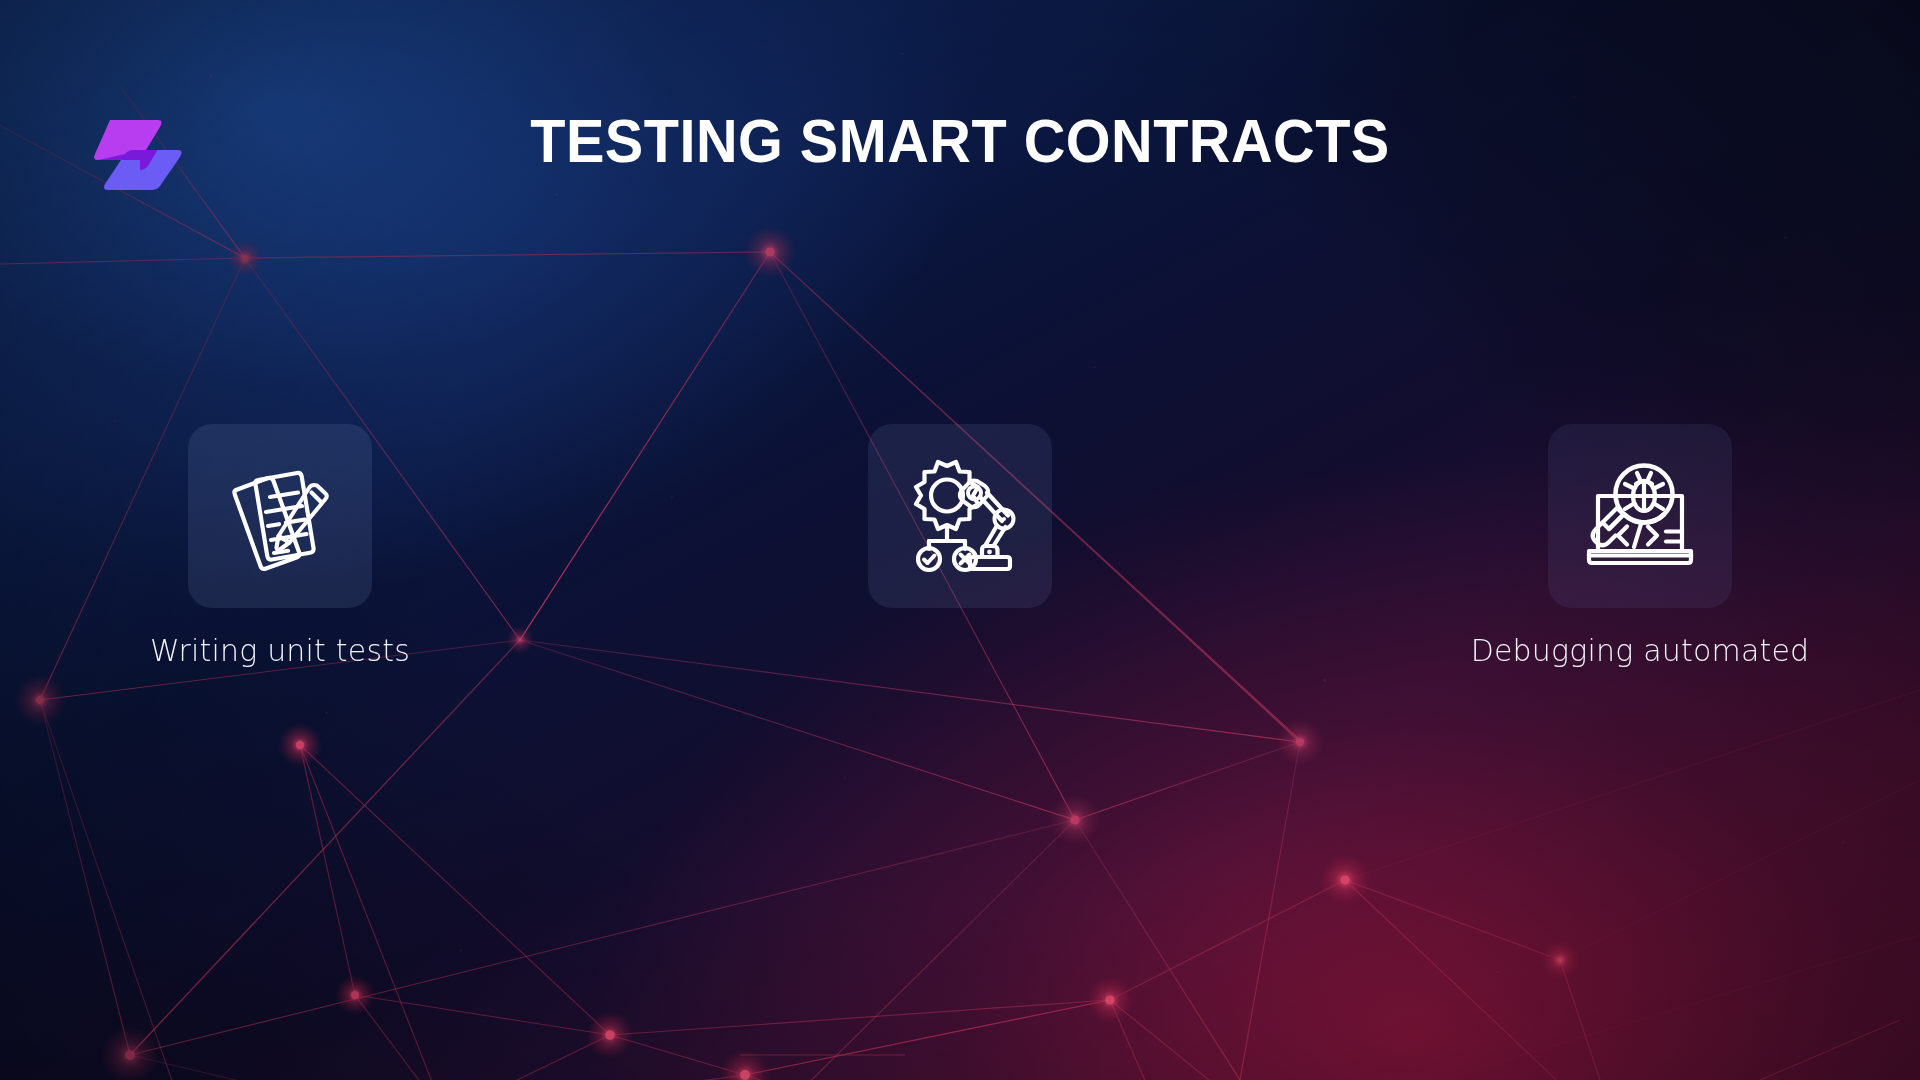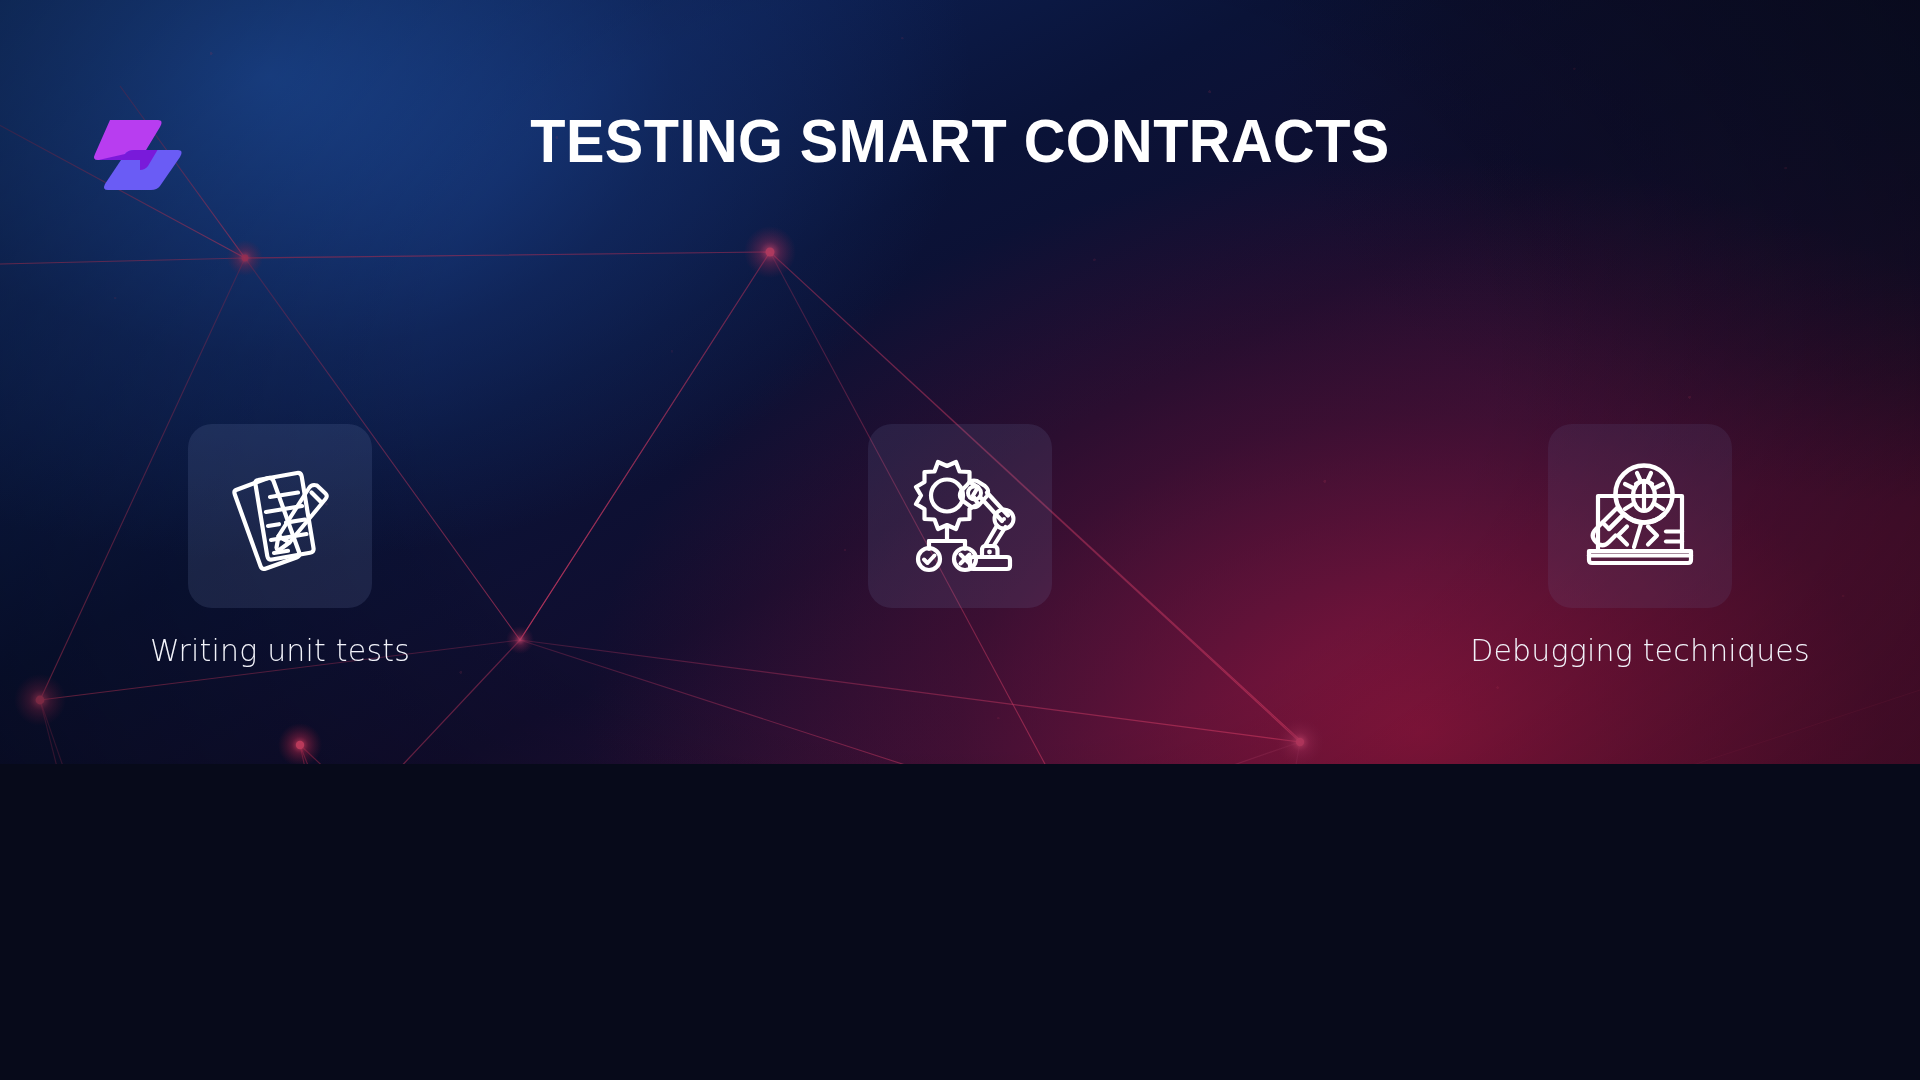--- a/index.html
+++ b/index.html
@@ -5,21 +5,21 @@
   * { margin:0; padding:0; box-sizing:border-box; }
   html, body { width:1920px; height:1080px; overflow:hidden; }
   body {
     font-family:"Liberation Sans", sans-serif;
     background:#070a1a;
     position:relative;
   }
 
   
   #slide {
-    position:absolute; inset:0; width:1920px; height:764px;
+    position:absolute; inset:0; width:1920px; height:1080px;
     overflow:hidden;
     background:
       radial-gradient(ellipse 900px 620px at 14% 10%,  rgba(28,72,150,0.95) 0%, rgba(20,48,108,0.55) 45%, rgba(10,20,55,0) 78%),
       radial-gradient(ellipse 1100px 760px at 74% 96%, rgba(150,22,62,0.80) 0%, rgba(96,16,52,0.45) 42%, rgba(24,8,32,0) 76%),
       radial-gradient(ellipse 760px 520px at 100% 8%,  rgba(12,16,44,0.95) 0%, rgba(10,12,36,0.4) 60%, rgba(8,10,30,0) 85%),
       linear-gradient(152deg,#123a7e 0%, #0d2257 18%, #0a1338 38%, #110d2e 56%, #2a0f34 72%, #4b1034 86%, #5c1139 100%);
   }
   #vignette {
     position:absolute; inset:0;
     background:radial-gradient(ellipse 1250px 900px at 50% 48%, rgba(0,0,0,0) 42%, rgba(0,0,0,0.42) 100%);
@@ -326,17 +326,17 @@
             <path d="M66 29 L66 56"></path>
             <path d="M55 34 L47 30"></path>
             <path d="M55 42 L46 42"></path>
             <path d="M55 50 L47 55"></path>
             <path d="M77 34 L85 30"></path>
             <path d="M77 42 L86 42"></path>
             <path d="M77 50 L85 55"></path>
           </svg>
         </div>
       </div>
-      <div class="caption">Debugging techniques</div>
+      <div class="caption">Debugging automated</div>
     </div>
 
   </div>
 </div>
 
 </body></html>

